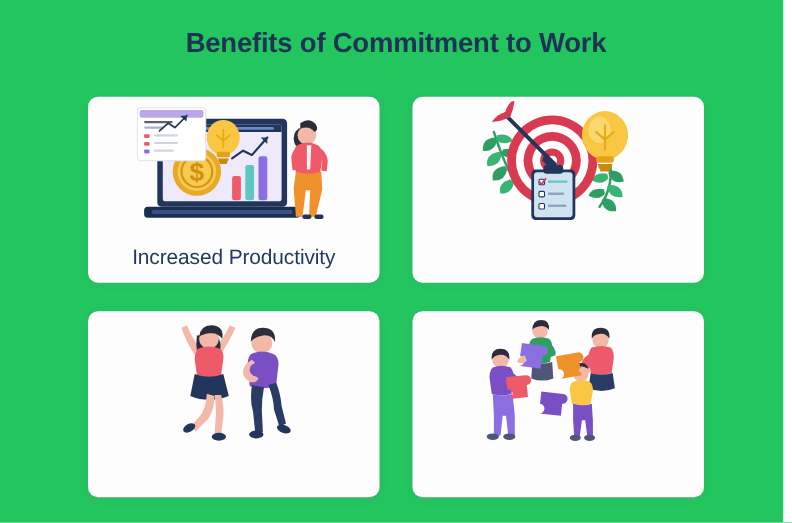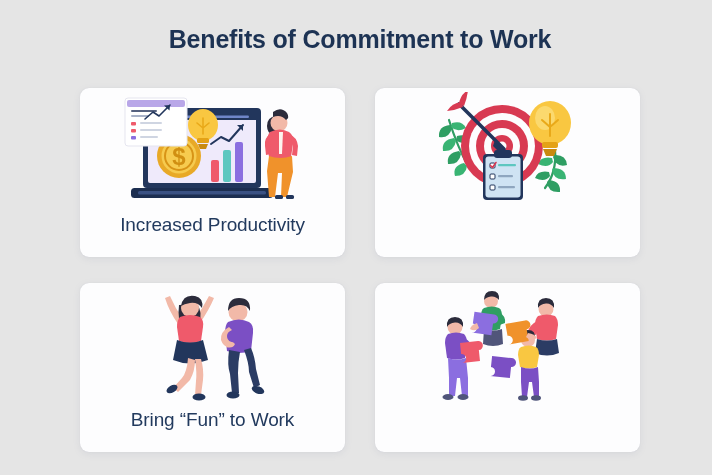--- a/index.html
+++ b/index.html
@@ -10,21 +10,21 @@
     width: 720px;
     height: 475px;
     background: #ffffff;
     font-family: "Liberation Sans", sans-serif;
     overflow: hidden;
   }
   .page {
     position: relative;
     width: 712px;
     height: 475px;
-    background: #e5e5e5;
+    background: #22c55e;
   }
   .page-title {
     position: absolute;
     top: 25px;
     left: 0;
     width: 720px;
     text-align: center;
     font-size: 25px;
     font-weight: 700;
     letter-spacing: -0.2px;
@@ -61,21 +61,21 @@
     justify-content: center;
     padding-top: 6px;
     box-sizing: border-box;
   }
   .card-label {
     font-size: 19px;
     font-weight: 500;
     color: #223a5e;
     letter-spacing: -0.1px;
     text-align: left;
-    margin-top: 6px;
+    margin-top: 16px;
     font-family: "Liberation Sans", sans-serif;
   }
   svg { display: block; }
 </style>
 </head>
 <body>
 
 <div class="page">
 
   <div class="page-title">Benefits of Commitment to Work</div>
@@ -234,21 +234,20 @@
             <path d="M86 40 q-9 5 -8 13 q2 6 7 7 l3 -5 q-4 -2 -4 -6 q0 -4 5 -6z" fill="#f2b9a8"></path>
             <path d="M83 56 q6 -3 9 1 q-2 5 -9 3z" fill="#f2b9a8"></path>
 
             <path d="M86 63 q-2 15 1 24 l2 19 l7 0 l-1 -20 q0 -11 2 -21z" fill="#2b3c64"></path>
             <path d="M101 63 q5 13 5 22 l5 16 l6 -3 l-4 -16 q-1 -12 -5 -21z" fill="#2b3c64"></path>
             <ellipse cx="90" cy="108" rx="6.5" ry="3.6" fill="#22365c"></ellipse>
             <ellipse cx="115" cy="103" rx="6.5" ry="3.6" fill="#22365c" transform="rotate(20 115 103)"></ellipse>
           </g>
         </svg>
       </div>
-      <div class="card-label">Bring “Fun” to Work</div>
     </div>
 
     <div class="card">
       <div class="illus">
         <svg width="150" height="118" viewBox="0 0 150 118">
 
           <g>
             <circle cx="58" cy="14" r="7" fill="#f2b9a8"></circle>
             <path d="M51 13 q0 -9 8 -9 q8 0 7 9 q-3 -4 -8 -3.5 q-5 0.5 -7 3.5z" fill="#2c2c3c"></path>
             <path d="M51 21 q8 -3 15 0 q3 2 3 8 l-2 13 q-9 3 -17 0 l-2 -13 q0 -6 3 -8z" fill="#2f9e63"></path>

